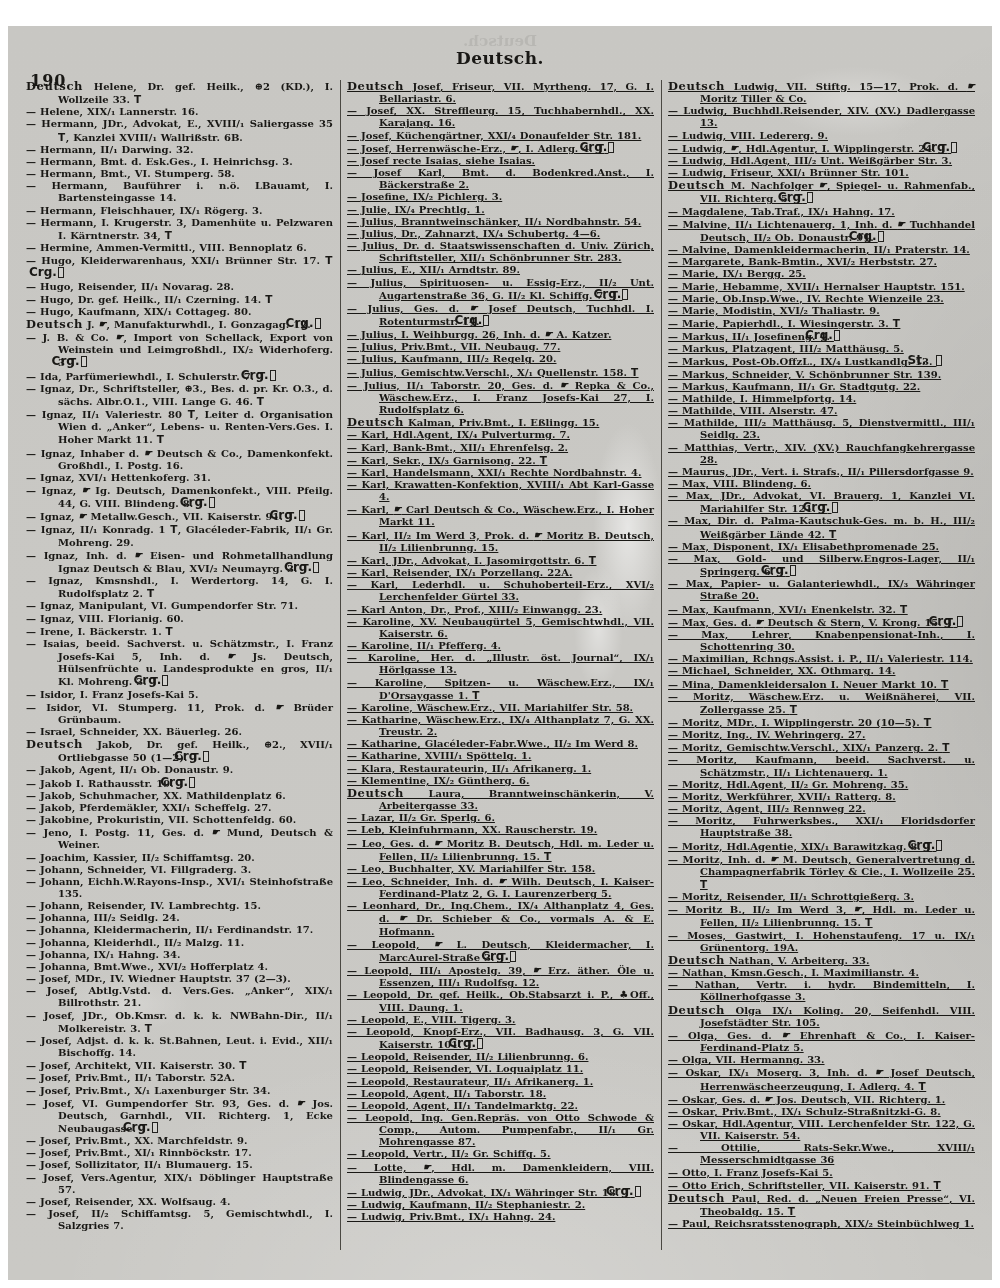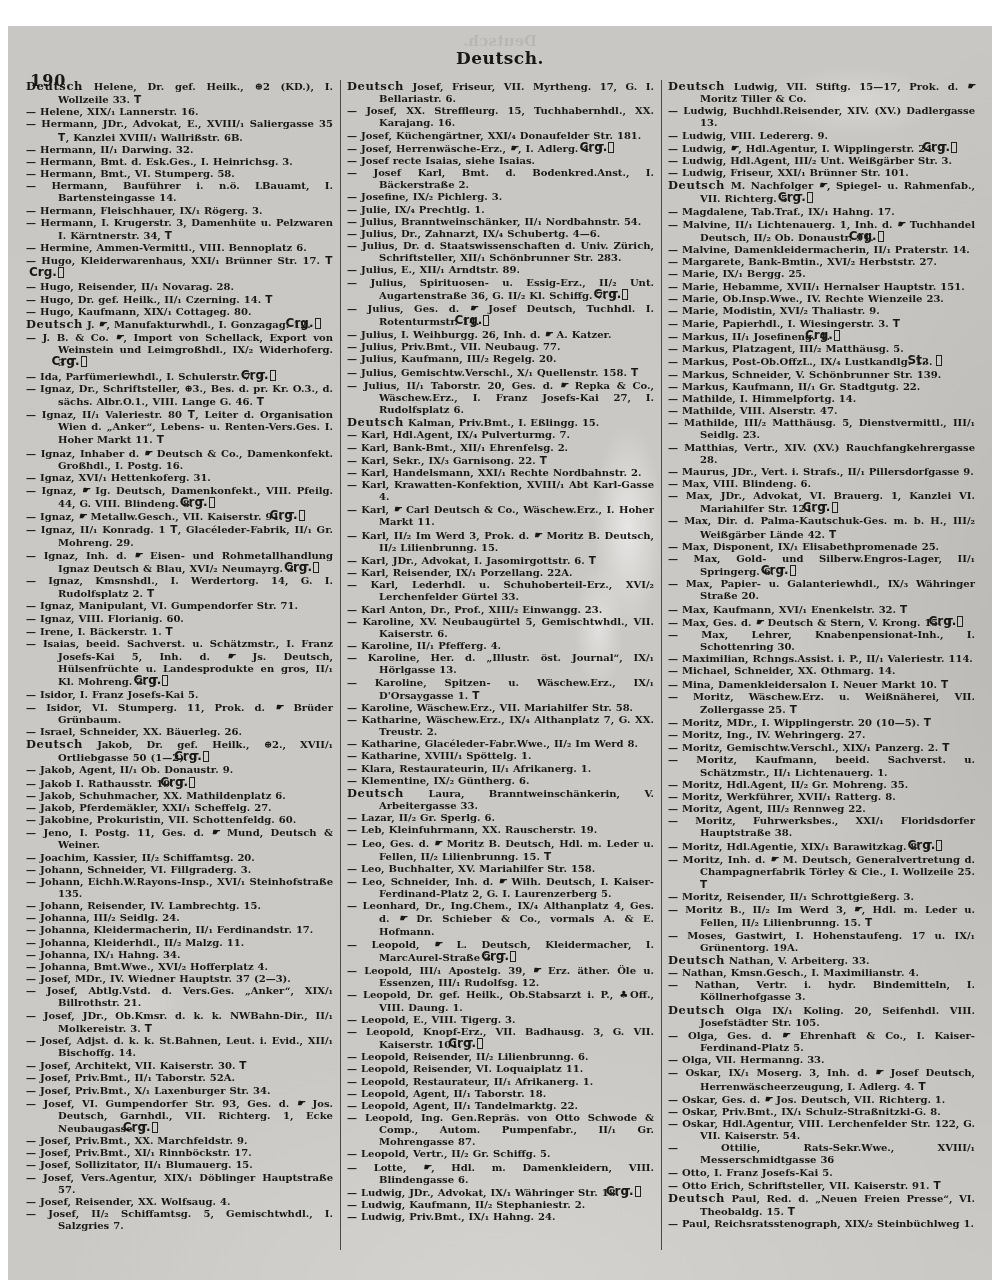--- a/index.html
+++ b/index.html
@@ -15,21 +15,21 @@
       radial-gradient(ellipse 300px 900px at 101% 50%, rgba(0,0,0,.07), transparent 70%),
       linear-gradient(#c8c7c3,#cac9c5);}
   .header{position:relative;height:52px;}
   .pageno{position:absolute;left:22px;top:22px;font-size:16px;font-weight:bold;letter-spacing:1px;margin-top:23px;}
   .title{position:absolute;left:0;right:0;top:22px;text-align:center;font-size:17px;font-weight:bold;
          letter-spacing:.5px;}
   .ghost{position:absolute;left:0;right:0;top:6px;text-align:center;font-size:15px;font-weight:bold;
          transform:scaleX(-1);opacity:.13;color:#55534e;filter:blur(.6px);}
   .cols{display:flex;align-items:stretch;padding:2px 10px 0 12px;height:1170px;overflow:hidden;}
   .col{flex:1 1 0;padding:0 7px 0 6px;overflow:hidden;}
-  .col + .col{border-left:1px solid #4a4842;}
+  .col + .col{border-left:1px solid #4a4842;text-decoration:underline;}
   .entry{margin:0;padding-left:32px;text-indent:-32px;text-align:justify;
          font-size:10px;line-height:12.15px;font-weight:bold;word-spacing:.5px;}
   .entry.h{padding-left:32px;text-indent:-32px;}
   b.fname{font-weight:bold;}
   .entry.h b.fname:first-child{font-size:11.5px;letter-spacing:.6px;}
   .tel{font-family:"DejaVu Sans",sans-serif;font-weight:bold;font-size:10.5px;letter-spacing:.5px;}
   .boxmark{display:inline-block;border:1px solid #22211e;font-family:"DejaVu Sans",sans-serif;
            font-size:12px;line-height:9px;padding:0 2px;vertical-align:1px;background:rgba(255,255,255,.15);}
   .firm{font-style:italic;font-size:9px;vertical-align:1px;}
 </style>
@@ -126,21 +126,21 @@
           <p class="entry s">— Julius, Ges. d. <span class="firm">☛</span> Josef Deutsch, Tuchhdl. I. Rotenturmstr. 14. <span class="boxmark">Crg.</span></p>
           <p class="entry s">— Julius, I. Weihburgg. 26, Inh. d. <span class="firm">☛</span> A. Katzer.</p>
           <p class="entry s">— Julius, Priv.Bmt., VII. Neubaug. 77.</p>
           <p class="entry s">— Julius, Kaufmann, III/₂ Regelg. 20.</p>
           <p class="entry s">— Julius, Gemischtw.Verschl., X/₁ Quellenstr. 158. <span class="tel">T</span></p>
           <p class="entry s">— Julius, II/₁ Taborstr. 20, Ges. d. <span class="firm">☛</span> Repka &amp; Co., Wäschew.Erz., I. Franz Josefs-Kai 27, I. Rudolfsplatz 6.</p>
           <p class="entry h"><b class="fname">Deutsch</b> Kalman, Priv.Bmt., I. Eßlingg. 15.</p>
           <p class="entry s">— Karl, Hdl.Agent, IX/₄ Pulverturmg. 7.</p>
           <p class="entry s">— Karl, Bank-Bmt., XII/₁ Ehrenfelsg. 2.</p>
           <p class="entry s">— Karl, Sekr., IX/₃ Garnisong. 22. <span class="tel">T</span></p>
-          <p class="entry s">— Karl, Handelsmann, XXI/₁ Rechte Nordbahnstr. 2.</p>
+          <p class="entry s">— Karl, Handelsmann, XXI/₁ Rechte Nordbahnstr. 4.</p>
           <p class="entry s">— Karl, Krawatten-Konfektion, XVIII/₁ Abt Karl-Gasse 4.</p>
           <p class="entry s">— Karl, <span class="firm">☛</span> Carl Deutsch &amp; Co., Wäschew.Erz., I. Hoher Markt 11.</p>
           <p class="entry s">— Karl, II/₂ Im Werd 3, Prok. d. <span class="firm">☛</span> Moritz B. Deutsch, II/₂ Lilienbrunng. 15.</p>
           <p class="entry s">— Karl, JDr., Advokat, I. Jasomirgottstr. 6. <span class="tel">T</span></p>
           <p class="entry s">— Karl, Reisender, IX/₁ Porzellang. 22A.</p>
           <p class="entry s">— Karl, Lederhdl. u. Schuhoberteil-Erz., XVI/₂ Lerchenfelder Gürtel 33.</p>
           <p class="entry s">— Karl Anton, Dr., Prof., XIII/₂ Einwangg. 23.</p>
           <p class="entry s">— Karoline, XV. Neubaugürtel 5, Gemischtwhdl., VII. Kaiserstr. 6.</p>
           <p class="entry s">— Karoline, II/₁ Pfefferg. 4.</p>
           <p class="entry s">— Karoline, Her. d. „Illustr. öst. Journal“, IX/₁ Hörlgasse 13.</p>

